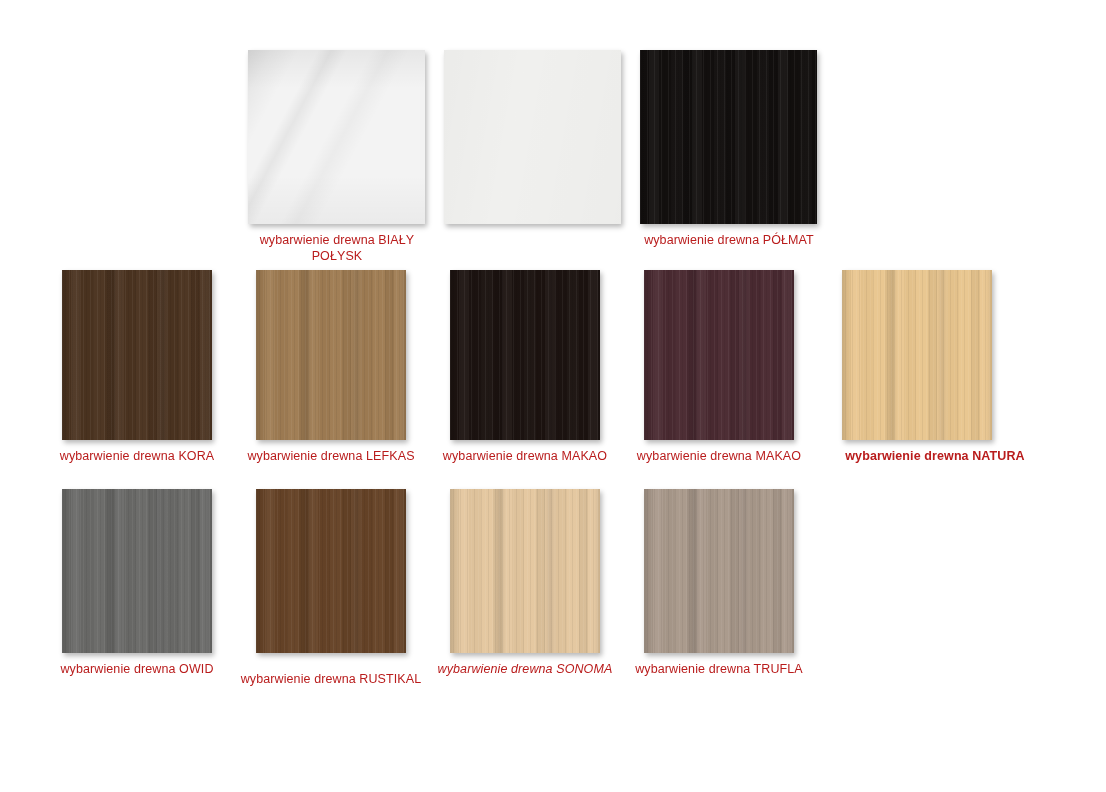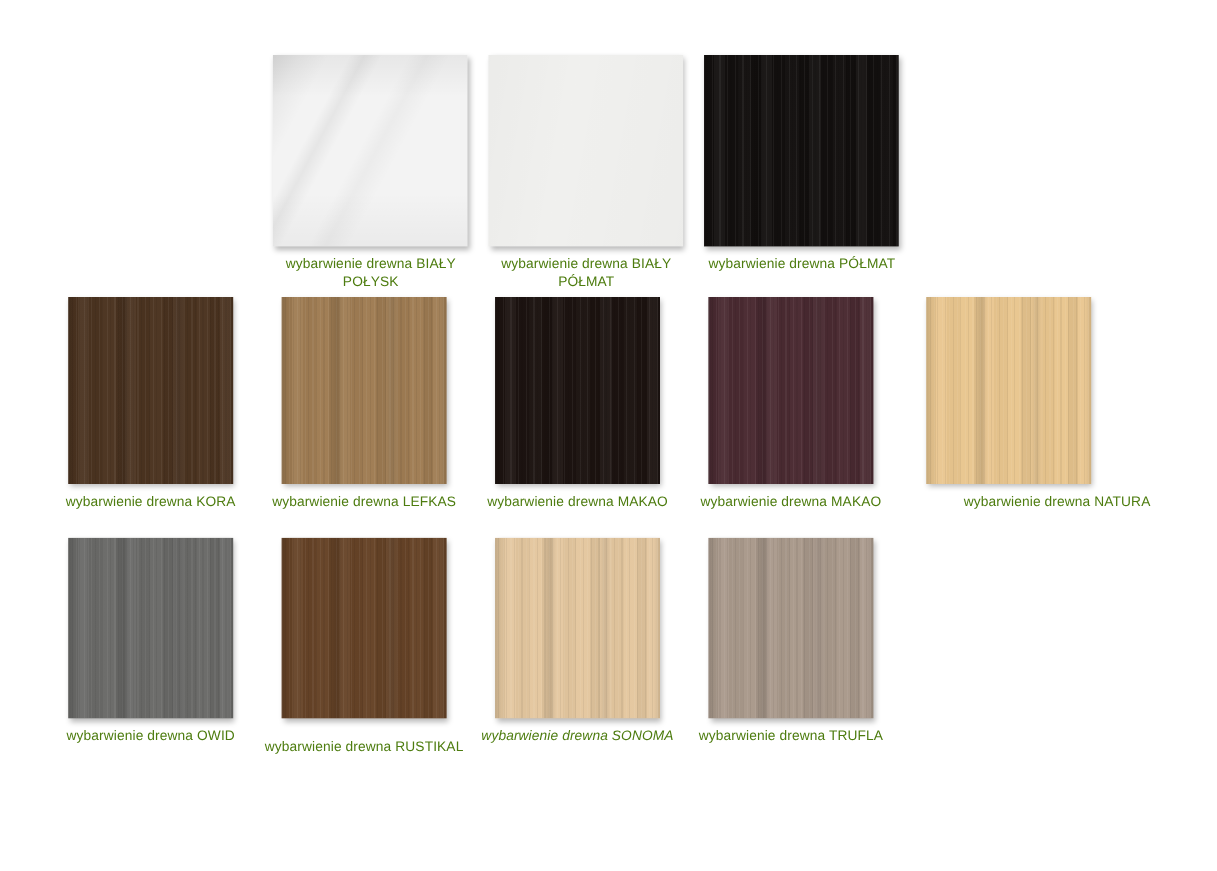--- a/index.html
+++ b/index.html
@@ -112,37 +112,36 @@
         rgba(0,0,0,0.022) 0%,
         rgba(0,0,0,0.004) 40%,
         rgba(0,0,0,0.018) 100%);
   }
 
   .swatch-label {
     margin-top: 8px;
     text-align: center;
     font-size: 12.5px;
     line-height: 16px;
-    color: #4d7c0f;
+    color: #b91c1c;
     letter-spacing: 0.1px;
     font-family: "Liberation Sans", sans-serif;
   }
 </style>
 </head>
 <body>
 
 <div id="board" style="background: rgb(255, 255, 255);">
     <div class="swatch-cell" style="left: 248px; top: 50px; width: 177px;">
       <div class="swatch finish-gloss" style="height: 174px; background-color: rgb(243, 243, 243);"></div>
     </div>
     <div class="swatch-label" style="position: absolute; left: 240px; top: 232px; width: 194px; margin-top: 0px;">wybarwienie drewna BIAŁY POŁYSK</div>
     <div class="swatch-cell" style="left: 444px; top: 50px; width: 177px;">
       <div class="swatch finish-matte" style="height: 174px; background-color: rgb(241, 241, 239);"></div>
     </div>
-    <div class="swatch-label" style="position: absolute; left: 436px; top: 232px; width: 194px; margin-top: 0px;">wybarwienie drewna BIAŁY PÓŁMAT</div>
     <div class="swatch-cell" style="left: 640px; top: 50px; width: 177px;">
       <div class="swatch finish-wood" style="height: 174px; background-color: rgb(18, 15, 14);"></div>
     </div>
     <div class="swatch-label" style="position: absolute; left: 632px; top: 232px; width: 194px; margin-top: 0px;">wybarwienie drewna PÓŁMAT</div>
     <div class="swatch-cell" style="left: 62px; top: 270px; width: 150px;">
       <div class="swatch finish-wood" style="height: 170px; background-color: rgb(75, 51, 32);"></div>
     </div>
     <div class="swatch-label" style="position: absolute; left: 34px; top: 448px; width: 206px; margin-top: 0px;">wybarwienie drewna KORA</div>
     <div class="swatch-cell" style="left: 256px; top: 270px; width: 150px;">
       <div class="swatch finish-wood" style="height: 170px; background-color: rgb(159, 124, 83);"></div>
@@ -152,21 +151,21 @@
       <div class="swatch finish-wood" style="height: 170px; background-color: rgb(28, 19, 16);"></div>
     </div>
     <div class="swatch-label" style="position: absolute; left: 422px; top: 448px; width: 206px; margin-top: 0px;">wybarwienie drewna MAKAO</div>
     <div class="swatch-cell" style="left: 644px; top: 270px; width: 150px;">
       <div class="swatch finish-wood" style="height: 170px; background-color: rgb(74, 42, 49);"></div>
     </div>
     <div class="swatch-label" style="position: absolute; left: 616px; top: 448px; width: 206px; margin-top: 0px;">wybarwienie drewna MAKAO</div>
     <div class="swatch-cell" style="left: 842px; top: 270px; width: 150px;">
       <div class="swatch finish-wood" style="height: 170px; background-color: rgb(233, 198, 143);"></div>
     </div>
-    <div class="swatch-label" style="position: absolute; left: 858px; top: 448px; width: 206px; margin-top: 0px;">wybarwienie drewna NATURA</div>
+    <div class="swatch-label" style="position: absolute; left: 832px; top: 448px; width: 206px; margin-top: 0px; font-weight: bold;">wybarwienie drewna NATURA</div>
     <div class="swatch-cell" style="left: 62px; top: 489px; width: 150px;">
       <div class="swatch finish-wood" style="height: 164px; background-color: rgb(106, 106, 104);"></div>
     </div>
     <div class="swatch-label" style="position: absolute; left: 34px; top: 661px; width: 206px; margin-top: 0px;">wybarwienie drewna OWID</div>
     <div class="swatch-cell" style="left: 256px; top: 489px; width: 150px;">
       <div class="swatch finish-wood" style="height: 164px; background-color: rgb(102, 67, 39);"></div>
     </div>
     <div class="swatch-label" style="position: absolute; left: 228px; top: 655px; width: 206px; margin-top: 16px;">wybarwienie drewna RUSTIKAL</div>
     <div class="swatch-cell" style="left: 450px; top: 489px; width: 150px;">
       <div class="swatch finish-wood" style="height: 164px; background-color: rgb(228, 199, 159);"></div>

